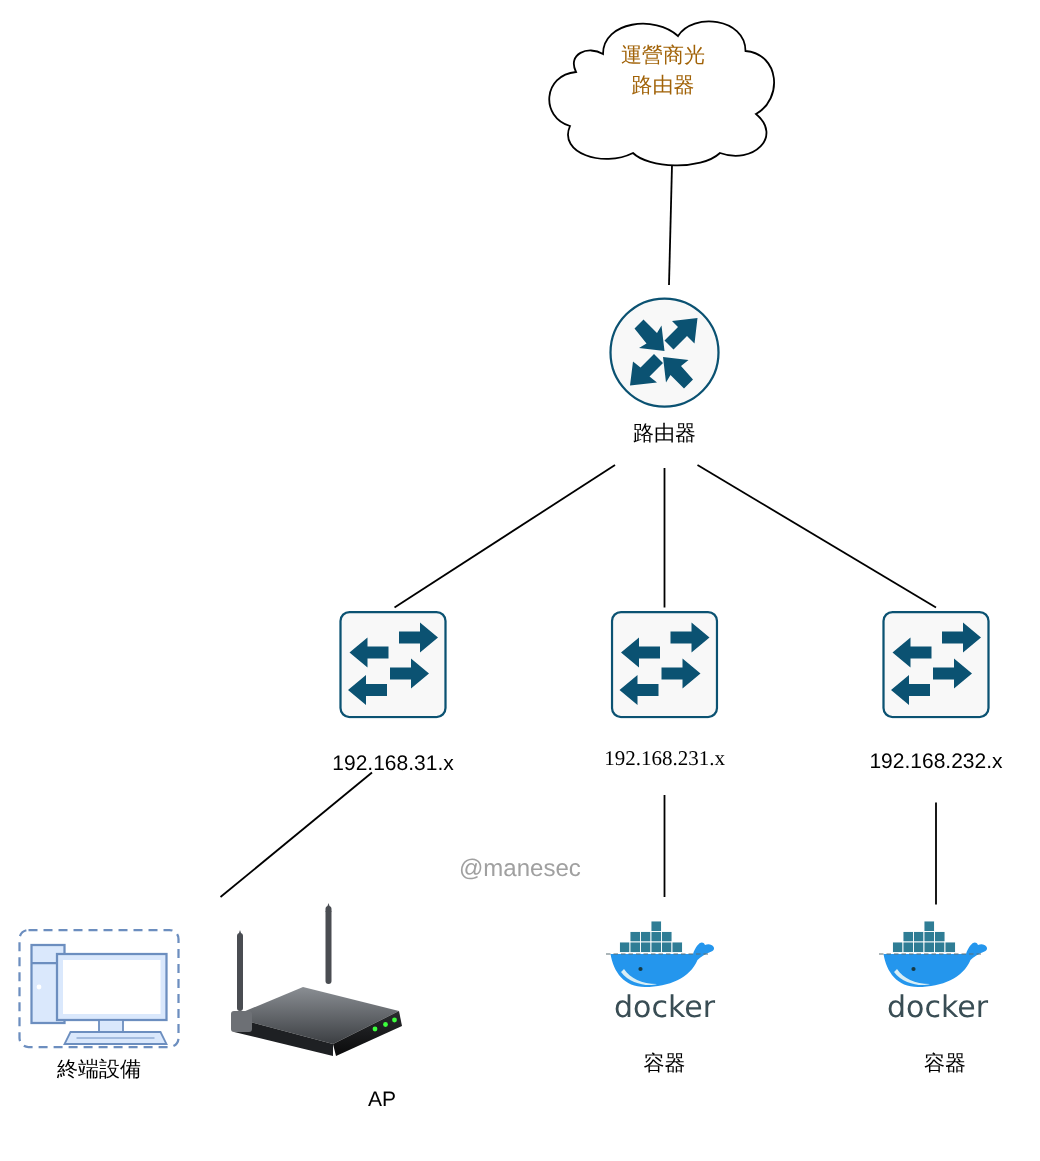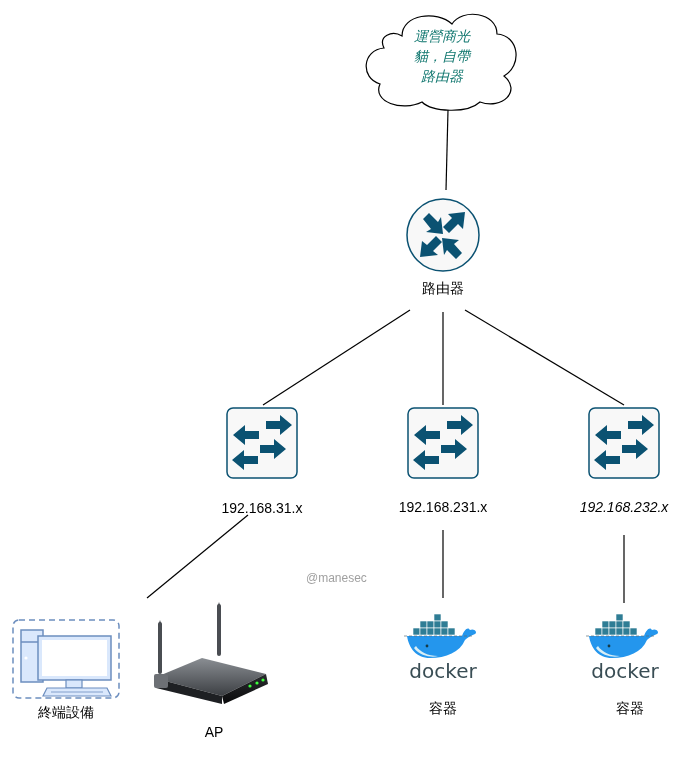--- a/index.html
+++ b/index.html
@@ -1,43 +1,42 @@
 <!DOCTYPE html>
 <html><head>
 <meta charset="utf-8">
 <style>
   html, body { margin:0; padding:0; background:#ffffff; }
   body { width:693px; height:774px; position:relative; overflow:hidden;
          font-family:"Liberation Sans", "DejaVu Sans", sans-serif; }
   .label { position:absolute; font-size:14px; color:#000; text-align:center; white-space:nowrap; }
   .node { position:absolute; }
   svg.lines { position:absolute; left:0; top:0; }
-  .watermark { position:absolute; font-size:12px; color:#a0a0a0; }
-  .cloud-text { position:absolute; font-size:14px; line-height:20px; text-align:center; color:#0f766e;font-style:italic; }
+  .watermark { position:absolute; font-size:16px; color:#a0a0a0; }
+  .cloud-text { position:absolute; font-size:14px; line-height:20px; text-align:center; color:#a16207; }
 </style>
 </head>
 <body>
 
 <svg class="lines" width="693" height="774">
   <line x1="448" y1="110" x2="446" y2="190" stroke="#000" stroke-width="1.2"></line>
   <line x1="410" y1="310" x2="263" y2="405" stroke="#000" stroke-width="1.2"></line>
   <line x1="443" y1="312" x2="443" y2="405" stroke="#000" stroke-width="1.2"></line>
   <line x1="465" y1="310" x2="624" y2="405" stroke="#000" stroke-width="1.2"></line>
   <line x1="248" y1="515" x2="147" y2="598" stroke="#000" stroke-width="1.2"></line>
   <line x1="443" y1="530" x2="443" y2="598" stroke="#000" stroke-width="1.2"></line>
   <line x1="624" y1="535" x2="624" y2="603" stroke="#000" stroke-width="1.2"></line>
 </svg>
 
 <div class="node" style="left:362px;top:6px;width:160px;height:106px;">
   <svg width="160" height="106">
     <path d="M40,30 C40,8 75,4 90,18 C100,2 135,6 135,28 C158,30 160,60 142,70 C160,85 140,104 118,96 C105,108 70,106 60,96 C40,106 10,96 18,78 C-2,72 0,44 22,42 C16,30 30,24 40,30 Z" fill="#ffffff" stroke="#000" stroke-width="1.2"></path>
   </svg>
   <div class="cloud-text" style="left:0;top:20px;width:160px;">
     <div>運營商光</div>
-    <div>貓，自帶</div>
     <div>路由器</div>
   </div>
 </div>
 
 <div class="node" style="left:405px;top:197px;width:76px;height:76px;">
   <svg width="76" height="76" viewBox="0 0 76 76">
     <circle cx="38" cy="38" r="36" fill="#f8f8f8" stroke="#0b5272" stroke-width="1.5"></circle>
     <g fill="#0b5272">
 
       <polygon points="18,22 24,16 33,25 36,20 38,37 21,35 26,32"></polygon>
@@ -67,33 +66,33 @@
 <div class="node" style="left:407px;top:407px;width:72px;height:72px;">
 <svg width="72" height="72" viewBox="0 0 72 72">
   <rect x="1" y="1" width="70" height="70" rx="6" fill="#f8f8f8" stroke="#0b5272" stroke-width="1.5"></rect>
   <g fill="#0b5272">
     <polygon points="40,14 54,14 54,8 66,18 54,28 54,22 40,22"></polygon>
     <polygon points="33,24 19,24 19,18 7,28 19,38 19,32 33,32"></polygon>
     <polygon points="34,38 48,38 48,32 60,42 48,52 48,46 34,46"></polygon>
     <polygon points="28,49 14,49 14,43 2,53 14,63 14,57 28,57" transform="translate(4,0)"></polygon>
   </g>
 </svg></div>
-<div class="label" style="left:373px;top:499px;width:140px;">192.168.231.x</div>
+<div class="label" style="left:373px;top:499px;width:140px;font-family:Liberation Serif, serif;">192.168.231.x</div>
 
 <div class="node" style="left:588px;top:407px;width:72px;height:72px;">
 <svg width="72" height="72" viewBox="0 0 72 72">
   <rect x="1" y="1" width="70" height="70" rx="6" fill="#f8f8f8" stroke="#0b5272" stroke-width="1.5"></rect>
   <g fill="#0b5272">
     <polygon points="40,14 54,14 54,8 66,18 54,28 54,22 40,22"></polygon>
     <polygon points="33,24 19,24 19,18 7,28 19,38 19,32 33,32"></polygon>
     <polygon points="34,38 48,38 48,32 60,42 48,52 48,46 34,46"></polygon>
     <polygon points="28,49 14,49 14,43 2,53 14,63 14,57 28,57" transform="translate(4,0)"></polygon>
   </g>
 </svg></div>
-<div class="label" style="left:554px;top:499px;width:140px;font-style:italic;">192.168.232.x</div>
+<div class="label" style="left:554px;top:499px;width:140px;">192.168.232.x</div>
 
 <div class="watermark" style="left:306px;top:571px;">@manesec</div>
 
 <div class="node" style="left:11px;top:618px;width:110px;height:82px;">
   <svg width="110" height="82" viewBox="0 0 110 82">
     <rect x="2" y="2" width="106" height="78" rx="6" fill="none" stroke="#6c8ebf" stroke-width="1.5" stroke-dasharray="6,4"></rect>
     <rect x="10" y="12" width="22" height="52" fill="#dae8fc" stroke="#6c8ebf" stroke-width="1.5"></rect>
     <line x1="10" y1="24" x2="32" y2="24" stroke="#6c8ebf" stroke-width="1.5"></line>
     <circle cx="15" cy="40" r="1.6" fill="#fff"></circle>
     <rect x="27" y="18" width="73" height="44" fill="#dae8fc" stroke="#6c8ebf" stroke-width="1.5"></rect>
@@ -123,21 +122,21 @@
     <polygon points="67,10 65,16 69,16" fill="#4a4d52"></polygon>
     <polygon points="2,86 50,66 114,82 70,104" fill="url(#apTop)"></polygon>
     <polygon points="2,86 70,104 70,112 4,96" fill="#1e2023"></polygon>
     <polygon points="70,104 114,82 116,92 72,112" fill="url(#apFront)"></polygon>
     <circle cx="98" cy="94" r="1.6" fill="#3cff3c"></circle>
     <circle cx="105" cy="91" r="1.6" fill="#3cff3c"></circle>
     <circle cx="111" cy="88" r="1.6" fill="#3cff3c"></circle>
     <rect x="2" y="82" width="14" height="14" rx="2" fill="#6d7075"></rect>
   </svg>
 </div>
-<div class="label" style="left:164px;top:724px;width:100px;">AP</div>
+<div class="label" style="left:164px;top:724px;width:100px;text-align:right;">AP</div>
 
 <div class="node" style="left:404px;top:612px;width:78px;height:70px;">
 <svg width="78" height="70" viewBox="0 0 78 70">
   <g fill="#2f7d95" stroke="#ffffff" stroke-width="0.6">
     <rect x="30" y="2" width="7" height="7"></rect>
     <rect x="16" y="9" width="7" height="7"></rect>
         <rect x="23" y="9" width="7" height="7"></rect>
     <rect x="30" y="9" width="7" height="7"></rect>
         <rect x="37" y="9" width="7" height="7"></rect>
     <rect x="9" y="16" width="7" height="7"></rect>

